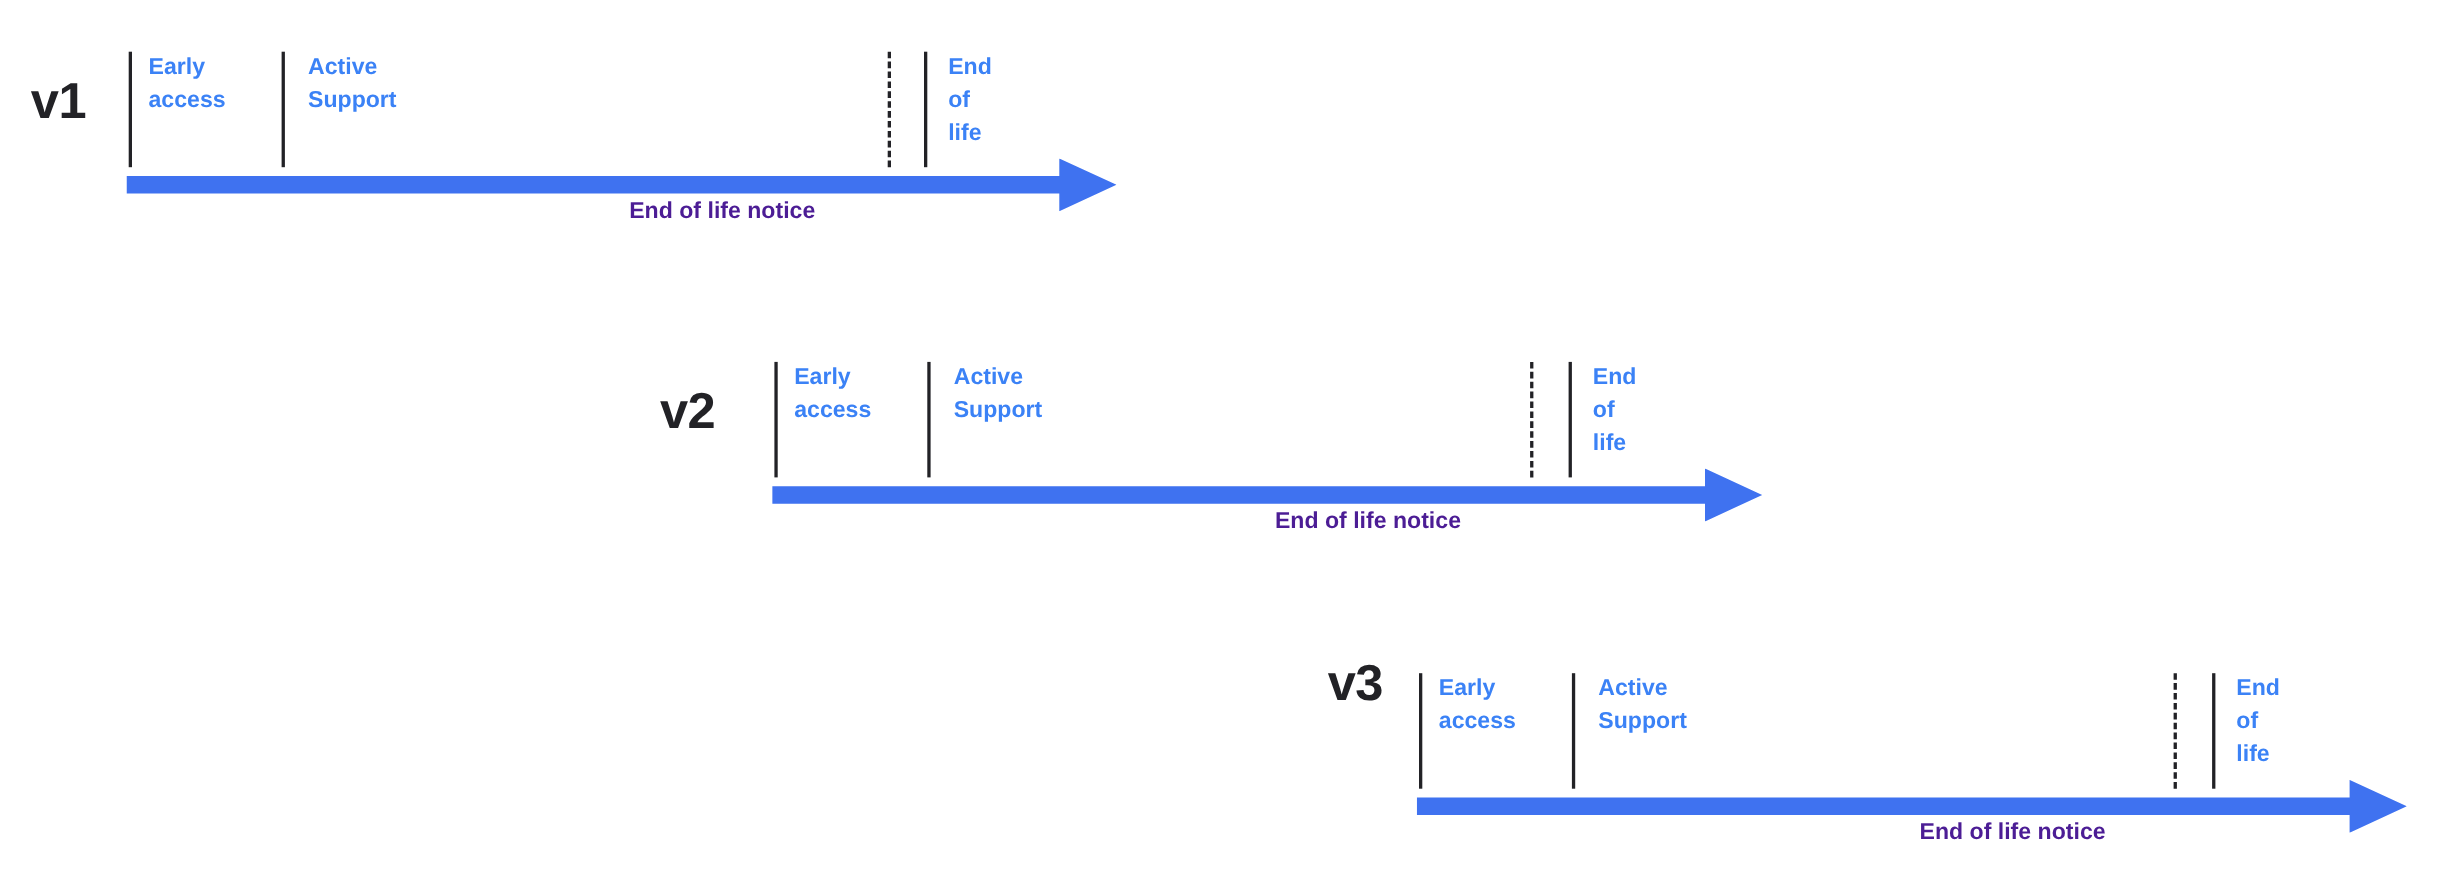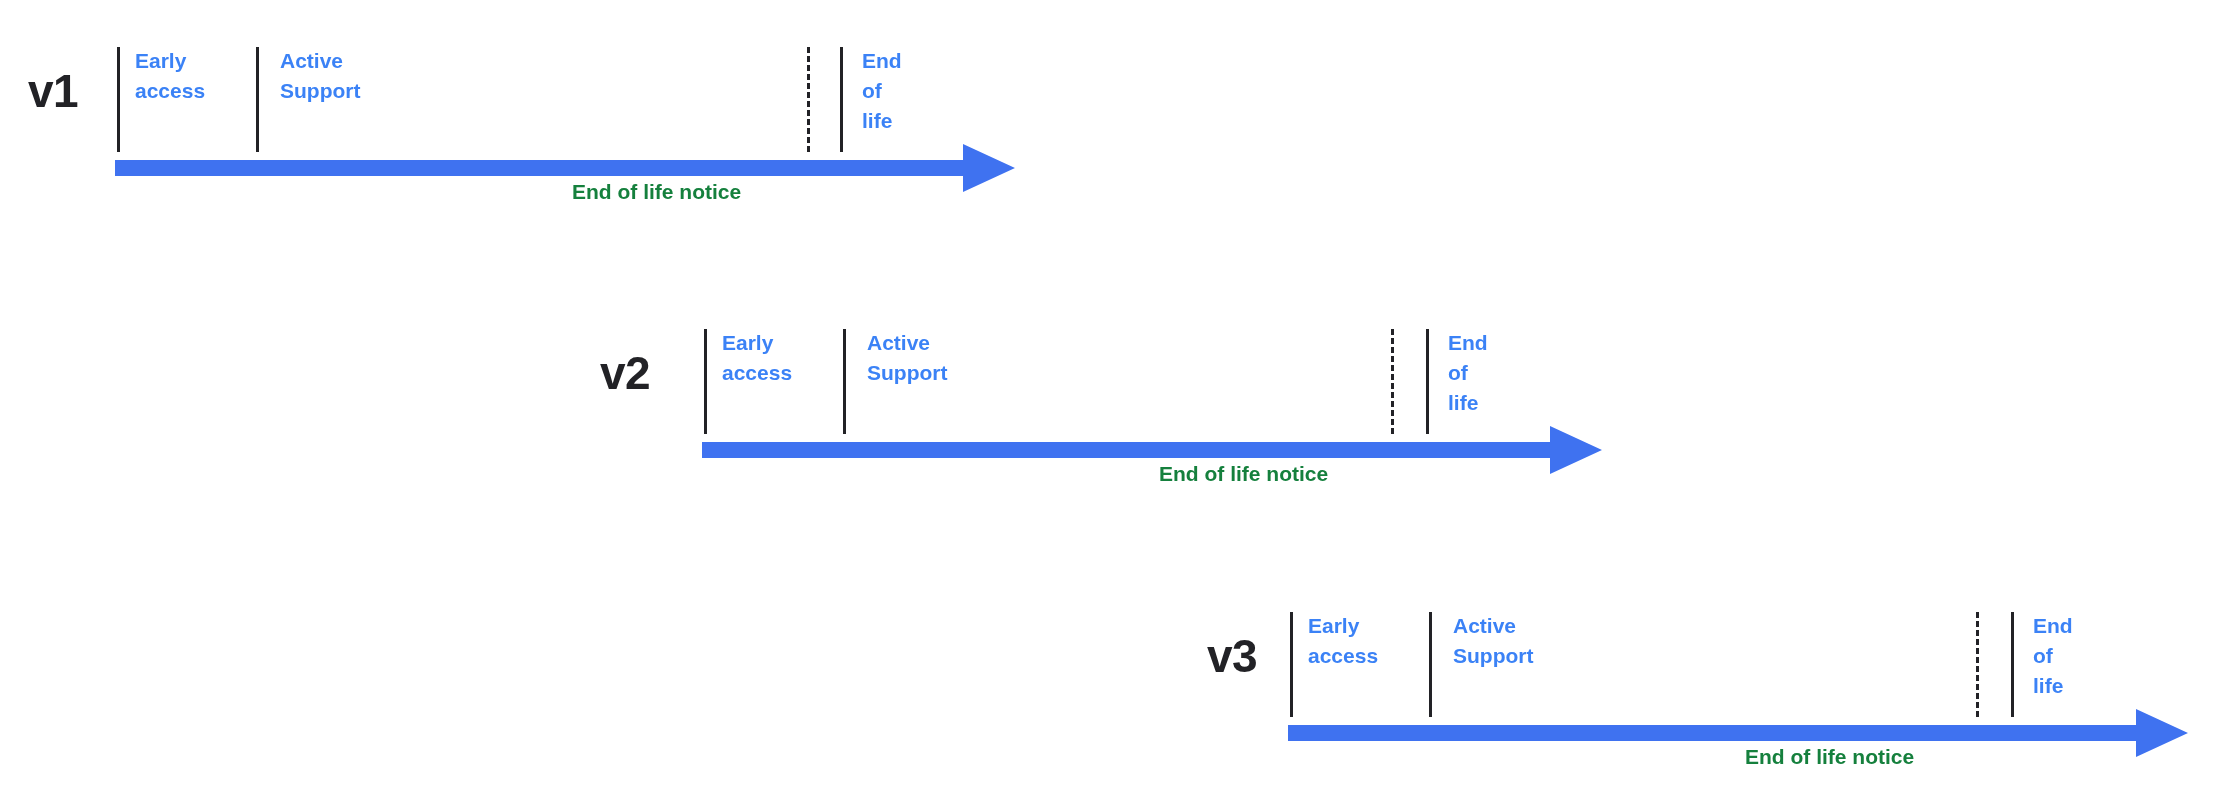--- a/index.html
+++ b/index.html
@@ -65,21 +65,21 @@
   }
   .arrow-wrap svg {
     display: block;
   }
 
   
   .notice-label {
     position: absolute;
     font-size: 21px;
     font-weight: 700;
-    color: #15803d;
+    color: #4c1d95;
     line-height: 1;
     white-space: nowrap;
   }
 </style>
 </head>
 <body>
 
 <div id="canvas">
 
   <div class="timeline-row">
@@ -123,21 +123,21 @@
       <svg width="900" height="48" viewBox="0 0 900 48">
         <path d="M0 16 H 848 V 0 L 900 24 L 848 48 V 32 H 0 Z" fill="#3F72F0"></path>
       </svg>
     </div>
 
     <div class="notice-label" style="left:1159px; top:463px;">End of life notice</div>
   </div>
 
   <div class="timeline-row">
 
-    <div class="version-label" style="left:1207px; top:633px;">v3</div>
+    <div class="version-label" style="left:1207px; top:597px;">v3</div>
 
     <div class="boundary" style="left:1290px; top:612px; height:105px;"></div>
     <div class="boundary" style="left:1429px; top:612px; height:105px;"></div>
     <div class="boundary dashed" style="left:1976px; top:612px; height:105px;"></div>
     <div class="boundary" style="left:2011px; top:612px; height:105px;"></div>
 
     <div class="phase-label" style="left:1308px; top:611px;">Early
 access</div>
     <div class="phase-label" style="left:1453px; top:611px;">Active Support</div>
     <div class="phase-label" style="left:2033px; top:611px;">End of life</div>

